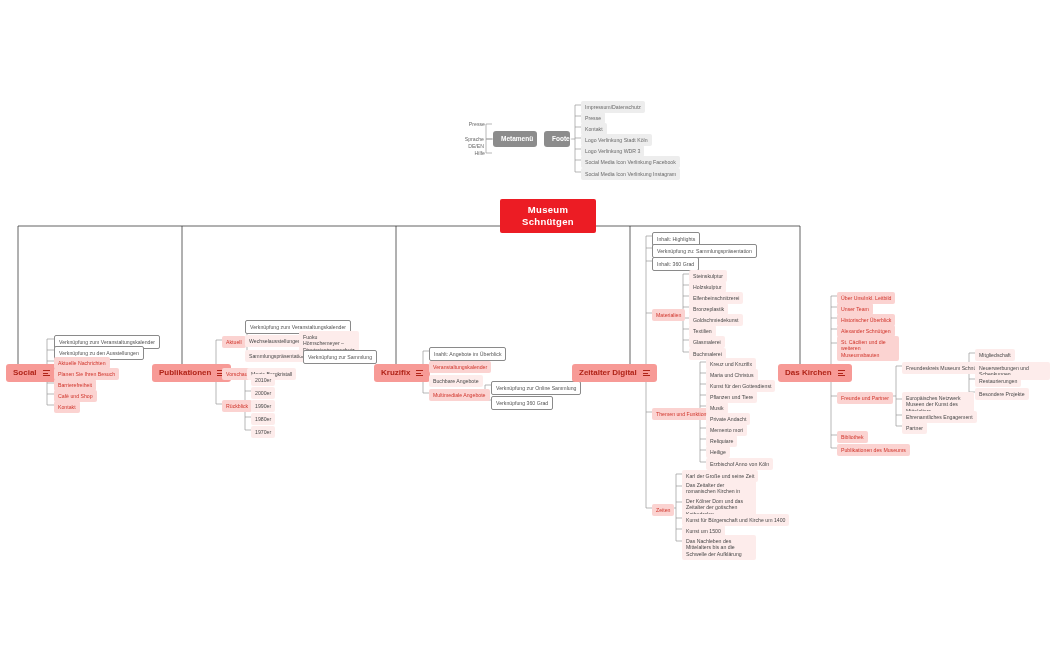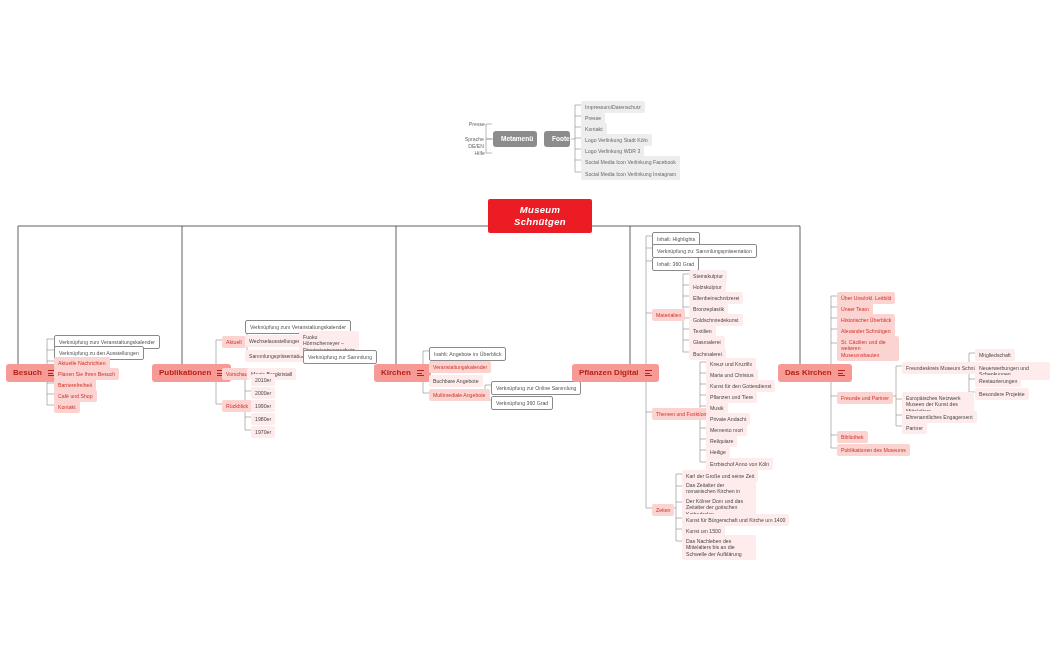--- a/index.html
+++ b/index.html
@@ -191,38 +191,38 @@
       <path d="M575,105 L581,105"></path>
       <path d="M575,116 L581,116"></path>
       <path d="M575,127 L581,127"></path>
       <path d="M575,138 L581,138"></path>
       <path d="M575,149 L581,149"></path>
       <path d="M575,160 L581,160"></path>
       <path d="M575,172 L581,172"></path>
     </g>
   </svg>
 
-  <div class="node root" style="left:488px;top:199px;width:104px;font-style:italic;">Museum Schnütgen</div>
+  <div class="node root" style="left:500px;top:199px;width:96px;">Museum Schnütgen</div>
 
   <div class="node grey" style="left:493px;top:131px;width:44px;">Metamenü</div>
   <div class="node greyplain" style="left:463px;top:120px;width:24px;text-align:right;">Presse</div>
   <div class="node greyplain" style="left:448px;top:135px;width:38px;text-align:right;">Sprache DE/EN</div>
   <div class="node greyplain" style="left:466px;top:149px;width:21px;text-align:right;">Hilfe</div>
 
   <div class="node grey" style="left:544px;top:131px;width:26px;">Footer</div>
   <div class="node greyleaf" style="left:581px;top:101px;">Impressum/Datenschutz</div>
   <div class="node greyleaf" style="left:581px;top:112px;">Presse</div>
   <div class="node greyleaf" style="left:581px;top:123px;">Kontakt</div>
   <div class="node greyleaf" style="left:581px;top:134px;">Logo Verlinkung Stadt Köln</div>
   <div class="node greyleaf" style="left:581px;top:145px;">Logo Verlinkung WDR 3</div>
   <div class="node greyleaf" style="left:581px;top:156px;">Social Media Icon Verlinkung Facebook</div>
   <div class="node greyleaf" style="left:581px;top:168px;">Social Media Icon Verlinkung Instagram</div>
 
   <div class="node branch" style="left:6px;top:364px;">
-    <span>Besuch</span>
+    <span>Social</span>
     <span class="mi">
         <i></i>
         <i></i>
         <i></i>
       </span>
   </div>
   <div class="node boxed" style="left:54px;top:335px;">Verknüpfung zum Veranstaltungskalender</div>
   <div class="node boxed" style="left:54px;top:346px;">Verknüpfung zu den Ausstellungen</div>
   <div class="node chip" style="left:54px;top:357px;">Aktuelle Nachrichten</div>
   <div class="node chip" style="left:54px;top:368px;">Planen Sie Ihren Besuch</div>
@@ -249,36 +249,36 @@
   <div class="node leaf" style="left:247px;top:368px;">Magie Bergkristall</div>
 
   <div class="node chip" style="left:222px;top:400px;">Rückblick</div>
   <div class="node leaf" style="left:251px;top:374px;">2010er</div>
   <div class="node leaf" style="left:251px;top:387px;">2000er</div>
   <div class="node leaf" style="left:251px;top:400px;">1990er</div>
   <div class="node leaf" style="left:251px;top:413px;">1980er</div>
   <div class="node leaf" style="left:251px;top:426px;">1970er</div>
 
   <div class="node branch" style="left:374px;top:364px;">
-    <span>Kirchen</span>
+    <span>Kruzifix</span>
     <span class="mi">
         <i></i>
         <i></i>
         <i></i>
       </span>
   </div>
   <div class="node boxed" style="left:429px;top:347px;">Inahlt: Angebote im Überblick</div>
   <div class="node chip" style="left:429px;top:361px;">Veranstaltungskalender</div>
   <div class="node leaf" style="left:429px;top:375px;">Buchbare Angebote</div>
   <div class="node chip" style="left:429px;top:389px;">Multimediale Angebote</div>
   <div class="node boxed" style="left:491px;top:381px;">Verknüpfung zur Online Sammlung</div>
   <div class="node boxed" style="left:491px;top:396px;">Verknüpfung 360 Grad</div>
 
   <div class="node branch" style="left:572px;top:364px;">
-    <span>Pflanzen Digital</span>
+    <span>Zeitalter Digital</span>
     <span class="mi">
         <i></i>
         <i></i>
         <i></i>
       </span>
   </div>
   <div class="node boxed" style="left:652px;top:232px;">Inhalt: Highlights</div>
   <div class="node boxed" style="left:652px;top:244px;">Verknüpfung zu: Sammlungspräsentation</div>
   <div class="node boxed" style="left:652px;top:257px;">Inhalt: 360 Grad</div>
 

